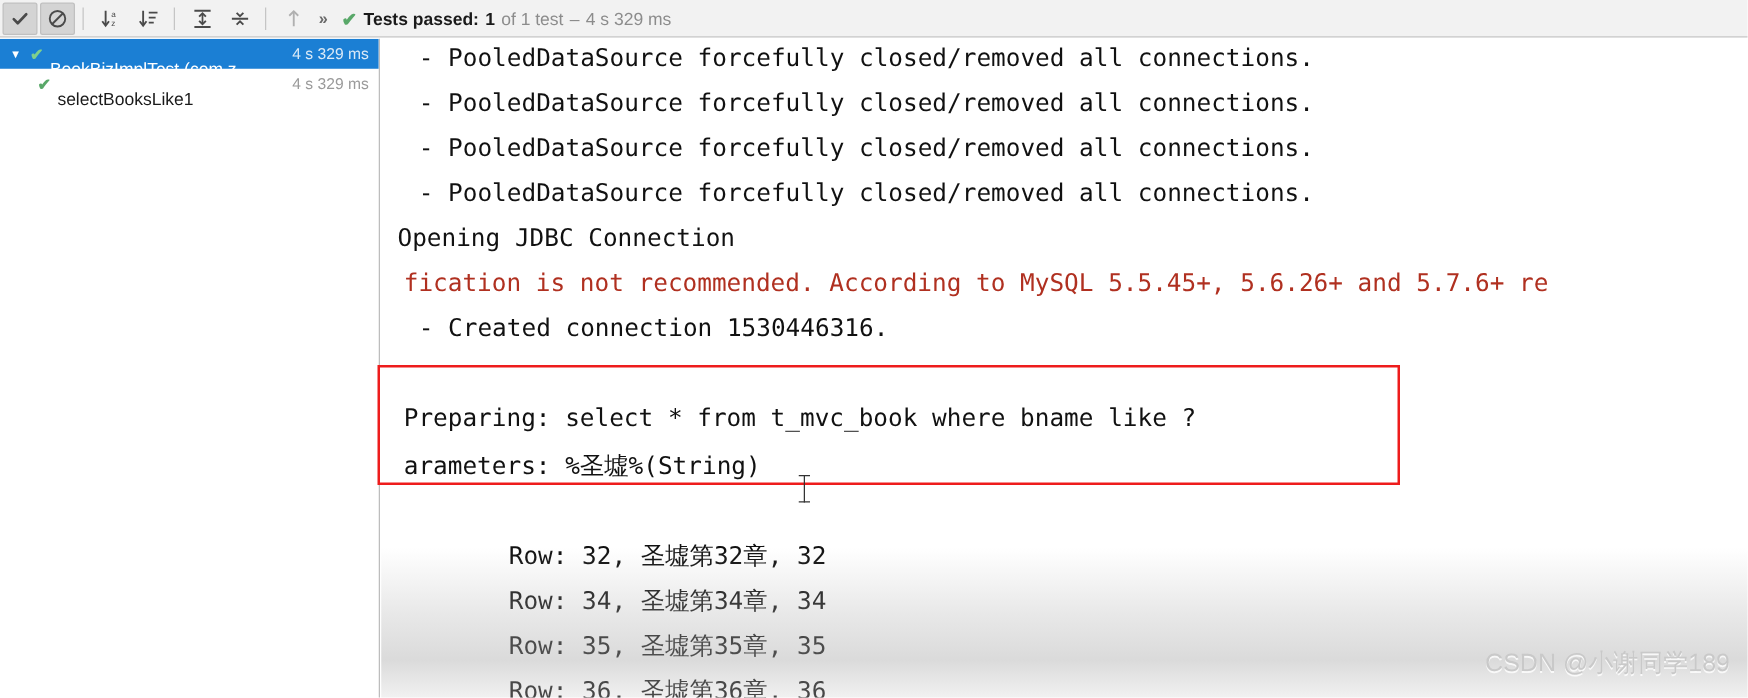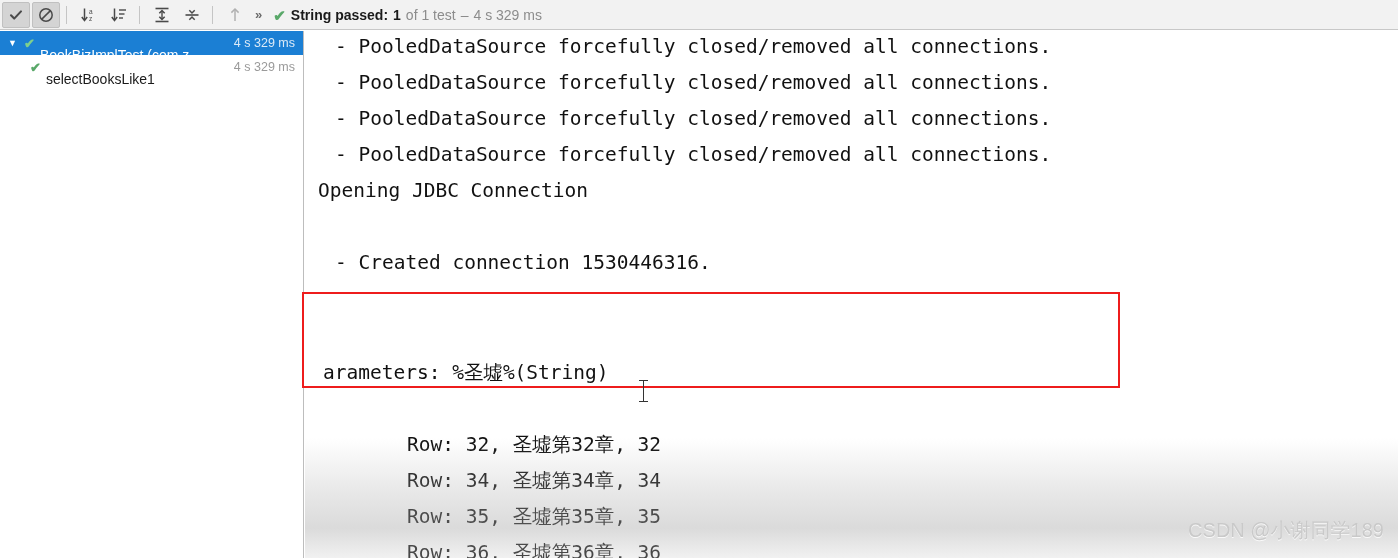--- a/index.html
+++ b/index.html
@@ -180,21 +180,21 @@
         <line x1="9" y1="3" x2="9" y2="15" stroke="#b0b0b0" stroke-width="1.5"></line>
         <path d="M5.4 6.6 L9 3 L12.6 6.6" stroke="#b0b0b0" stroke-width="1.5" fill="none"></path>
       </svg>
     </span>
   </div>
 
   <div class="chev2">»</div>
 
   <div class="status">
     <span class="ok">✔</span>
-    <span class="bold">String passed:</span>
+    <span class="bold">Tests passed:</span>
     <span class="bold">1</span>
     <span class="dim">of 1 test</span>
     <span class="dim">–</span>
     <span class="dim">4 s 329 ms</span>
   </div>
 </div>
 
 <div class="tree">
   <div class="trow sel">
     <span class="twist">▼</span>
@@ -208,21 +208,23 @@
     <span class="tdur">4 s 329 ms</span>
   </div>
 </div>
 
 <div class="console">
   <div class="cline" style="left: 30px; top: 4px;">- PooledDataSource forcefully closed/removed all connections.</div>
   <div class="cline" style="left: 30px; top: 40px;">- PooledDataSource forcefully closed/removed all connections.</div>
   <div class="cline" style="left: 30px; top: 76px;">- PooledDataSource forcefully closed/removed all connections.</div>
   <div class="cline" style="left: 30px; top: 112px;">- PooledDataSource forcefully closed/removed all connections.</div>
   <div class="cline" style="left: 13px; top: 148px;">Opening JDBC Connection</div>
+  <div class="cline warn" style="left: 18px; top: 184px;">fication is not recommended. According to MySQL 5.5.45+, 5.6.26+ and 5.7.6+ re</div>
   <div class="cline" style="left: 30px; top: 220px;">- Created connection 1530446316.</div>
+  <div class="cline" style="left: 18px; top: 292px;">Preparing: select * from t_mvc_book where bname like ?</div>
   <div class="cline" style="left: 18px; top: 328px;">arameters: %圣墟%(String)</div>
   <div class="cline" style="left: 102px; top: 400px;">Row: 32, 圣墟第32章, 32</div>
   <div class="cline" style="left: 102px; top: 436px;">Row: 34, 圣墟第34章, 34</div>
   <div class="cline" style="left: 102px; top: 472px;">Row: 35, 圣墟第35章, 35</div>
   <div class="cline" style="left: 102px; top: 508px;">Row: 36, 圣墟第36章, 36</div>
 </div>
 
 <div class="redbox"></div>
 <div class="caret"></div>
 <div class="botfade"></div>

